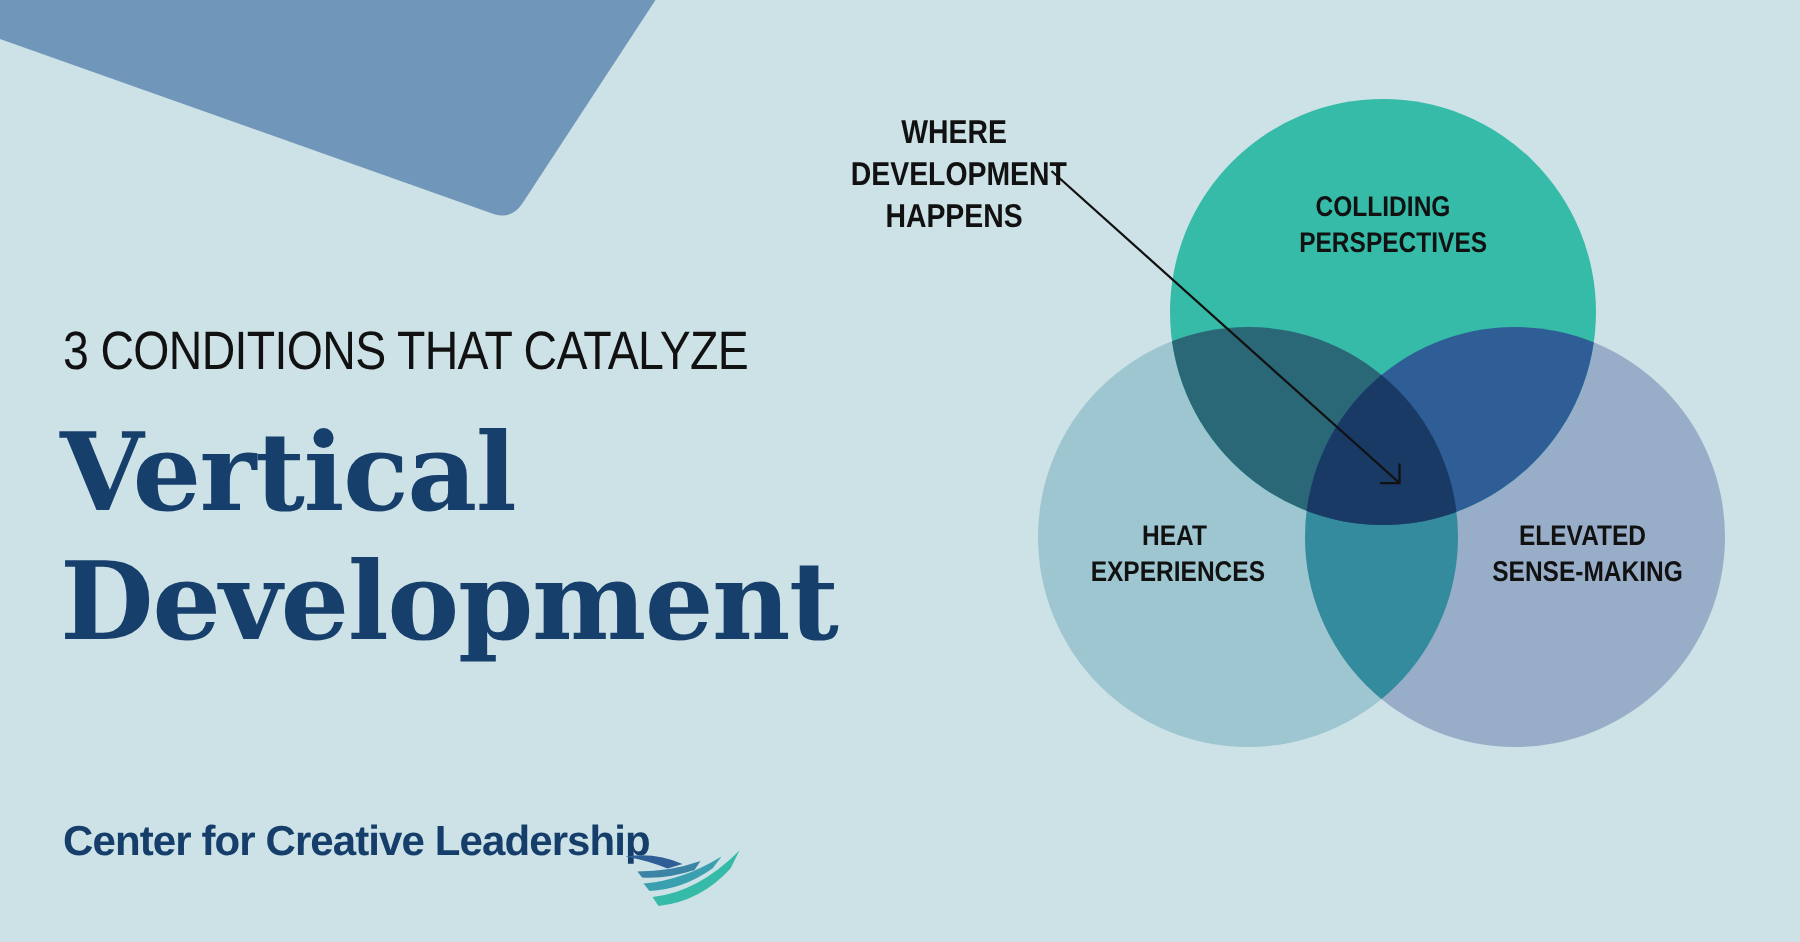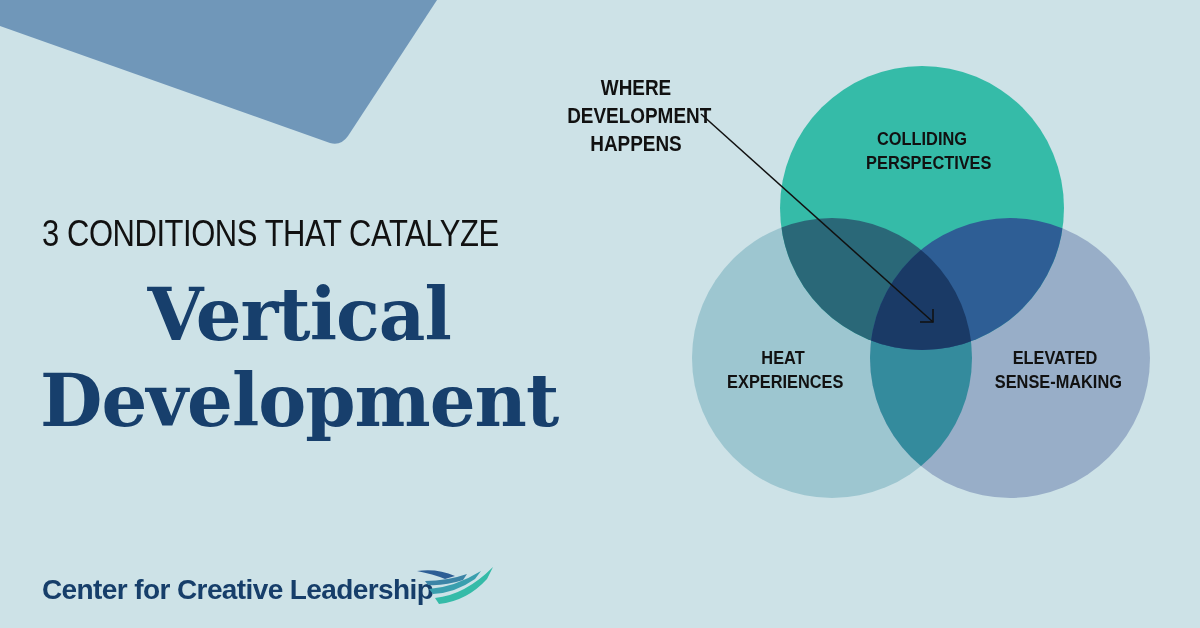--- a/index.html
+++ b/index.html
@@ -1,25 +1,25 @@
 <!DOCTYPE html>
 <html><head>
 <meta charset="utf-8">
 <style>
   html, body { margin:0; padding:0; }
   body { width:1200px; height:628px; overflow:hidden; background:#cde2e7; position:relative; }
   .stage { position:absolute; left:0; top:0; width:1200px; height:628px; }
   .bg-shape { position:absolute; left:0; top:0; }
   .kicker { position:absolute; left:42px; top:213px; font-family:"Liberation Sans", sans-serif; font-size:36px; letter-spacing:-0.5px; color:#111; transform:scaleX(0.86); transform-origin:left top; white-space:nowrap; }
   .title { position:absolute; left:40px; top:272px; font-family:"DejaVu Serif", serif; font-weight:bold; font-size:72px; line-height:86px; color:#173f6c; letter-spacing:-1px; }
-  .title div { white-space:nowrap;text-align:center; }
+  .title div { white-space:nowrap; }
   .venn { position:absolute; left:0; top:0; }
   .lbl { position:absolute; font-family:"Liberation Sans", sans-serif; font-weight:bold; font-size:19px; line-height:24px; color:#111; text-align:center; transform:scaleX(0.86); white-space:nowrap; }
   .callout { position:absolute; left:556px; top:74px; width:160px; font-family:"Liberation Sans", sans-serif; font-weight:bold; font-size:22px; line-height:28px; color:#111; text-align:center; transform:scaleX(0.86); }
-  .logo { position:absolute; left:42px; top:574px; font-family:"Liberation Sans", sans-serif; font-weight:bold; font-size:28px; color:#163e6a; letter-spacing:-0.6px; white-space:nowrap; }
+  .logo { position:absolute; left:42px; top:545px; font-family:"Liberation Sans", sans-serif; font-weight:bold; font-size:28px; color:#163e6a; letter-spacing:-0.6px; white-space:nowrap; }
   .logo-mark { position:absolute; left:415px; top:565px; }
 </style>
 </head>
 <body>
 
 <div class="stage">
 
   <svg class="bg-shape" width="1200" height="628">
     <path d="M0,0 L437,0 L348,136 Q341,146 330,143 L0,26 Z" fill="#7097b9"></path>
   </svg>

